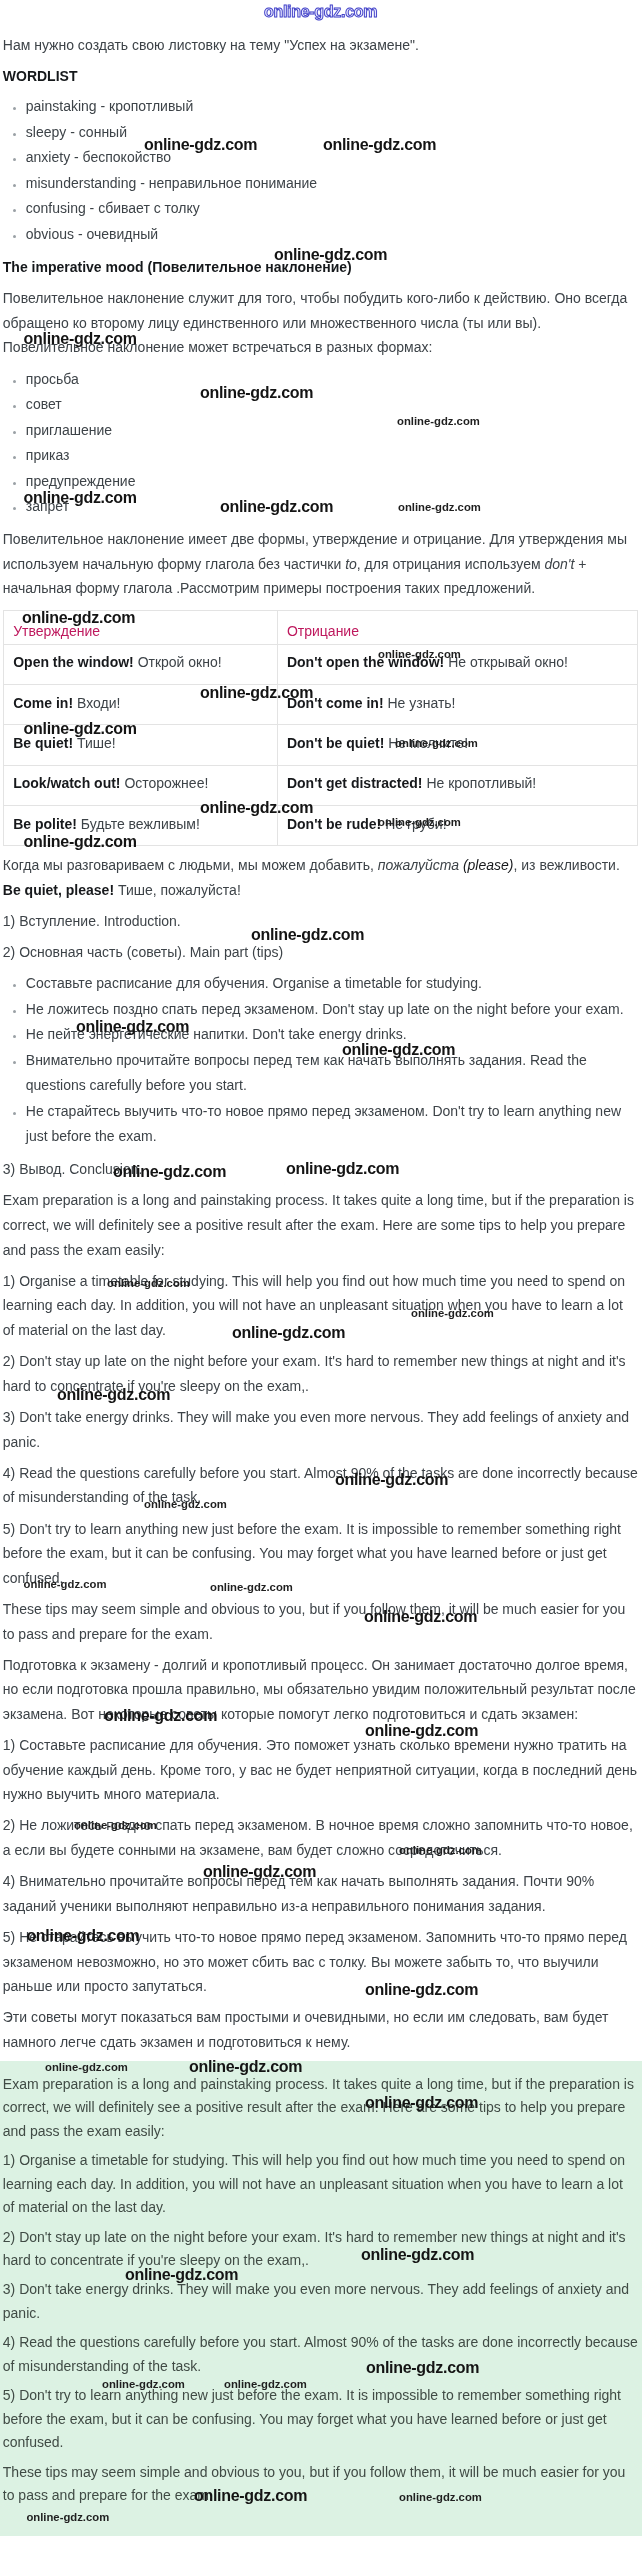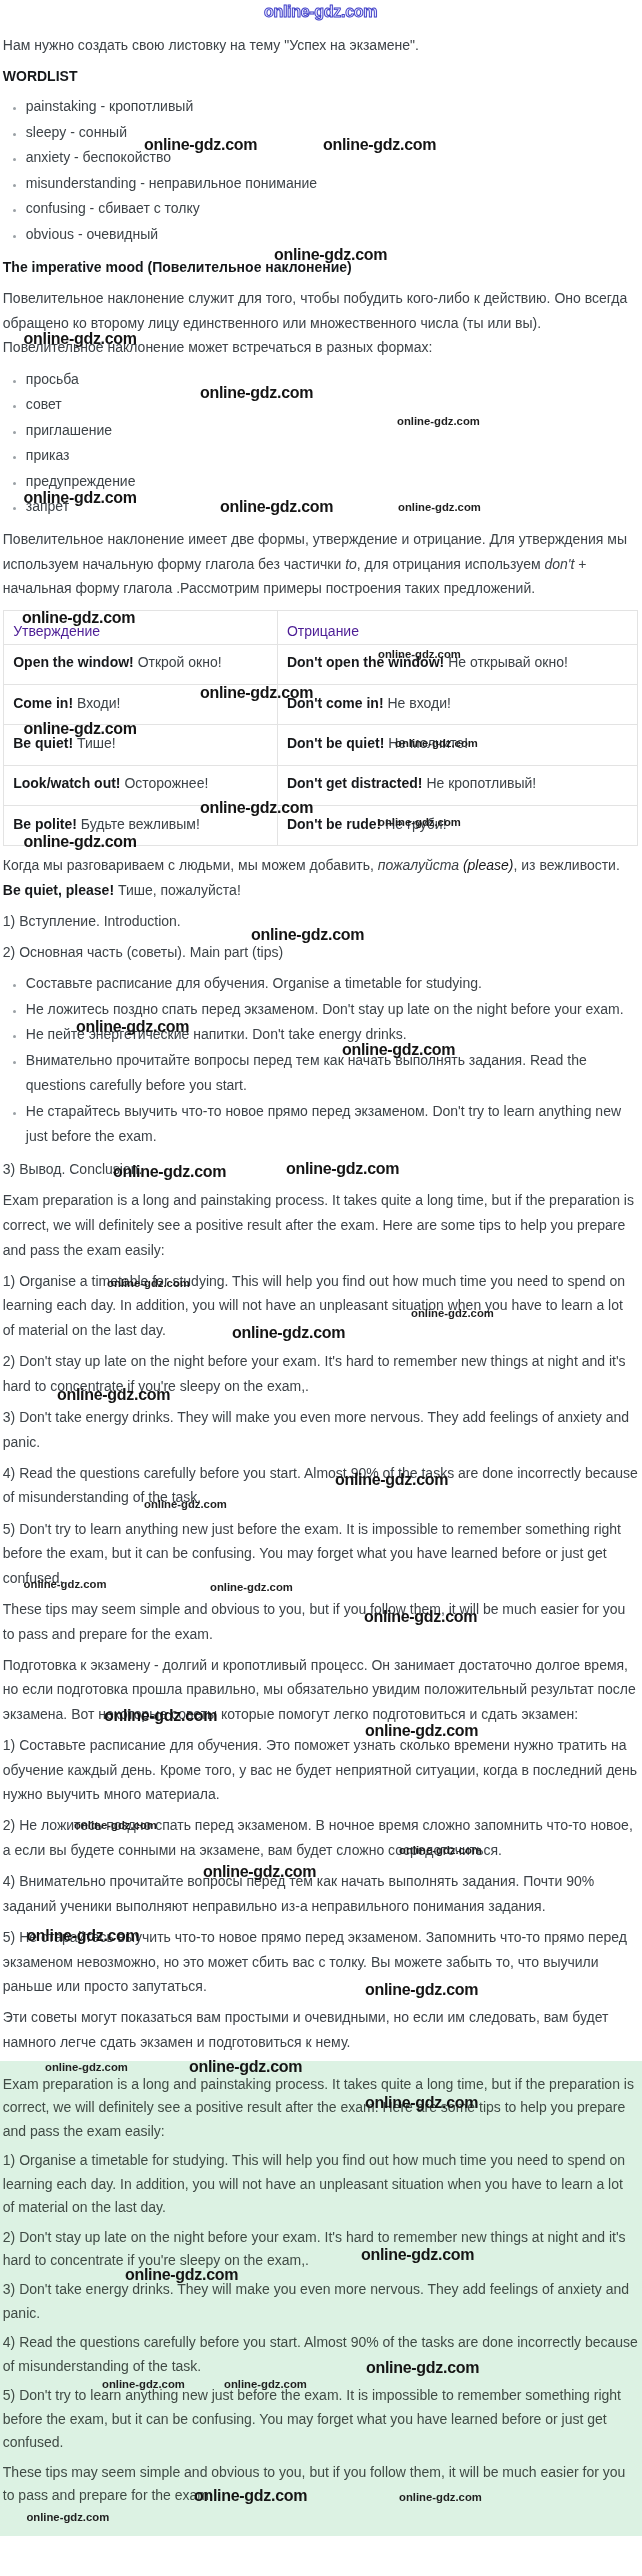--- a/index.html
+++ b/index.html
@@ -14,21 +14,21 @@
   p { margin:6.6px 0; line-height:24.6px; }
   .b { font-weight:bold; color:#17191c; }
   .i { font-style:italic;text-align:right; }
   .bi { font-weight:normal; font-style:italic; color:#17191c; }
   h3 { font-size:14px; color:#15181b; margin:5.7px 0 3.8px 0; line-height:24.6px; font-weight:bold; }
   ul { margin:5.7px 0 7.6px 0; padding-left:23px; }
   li { line-height:25.5px; }
   li::marker { color:#9aa0a5; font-size:11.3px; }
   table { border-collapse:collapse; width:100%; margin:9.4px 0 5.7px 0; }
   th, td { border:0.9px solid #e3e3e3; padding:5.7px 9.4px; text-align:left; vertical-align:top; line-height:24.6px; font-weight:normal; }
-  th { color:#4c1d95; padding-top:7.6px; padding-bottom:0; }
+  th { color:#be185d; padding-top:7.6px; padding-bottom:0; }
   td { height:28px; }
   .green {
     background:#dcf2e3; color:#404b45;
     margin:3.8px -3.8px 0 -2.8px; padding:5.7px 3.8px 23px 2.8px;
   }
   .green p { line-height:23.6px; margin:5.7px 0; }
   
   .wm {
     position:absolute; white-space:nowrap; z-index:6; pointer-events:none;
     font-weight:bold; font-size:16px; color:#141414; letter-spacing:-0.3px;
@@ -74,21 +74,21 @@
         <tr>
       <th>Утверждение</th>
       <th>Отрицание</th>
     </tr>
     <tr>
       <td><span class="b">Open the window!</span> <span>Открой окно!</span></td>
       <td><span class="b">Don't open the window!</span> <span>Не открывай окно!</span></td>
     </tr>
     <tr>
       <td><span class="b">Come in!</span> <span>Входи!</span></td>
-      <td><span class="b">Don't come in!</span> <span>Не входи!</span></td>
+      <td><span class="b">Don't come in!</span> <span>Не узнать!</span></td>
     </tr>
     <tr>
       <td><span class="b">Be quiet!</span> <span>Тише!</span></td>
       <td><span class="b">Don't be quiet!</span> <span>Не молчите!</span></td>
     </tr>
     <tr>
       <td><span class="b">Look/watch out!</span> <span>Осторожнее!</span></td>
       <td><span class="b">Don't get distracted!</span> <span>Не кропотливый!</span></td>
     </tr>
     <tr>

